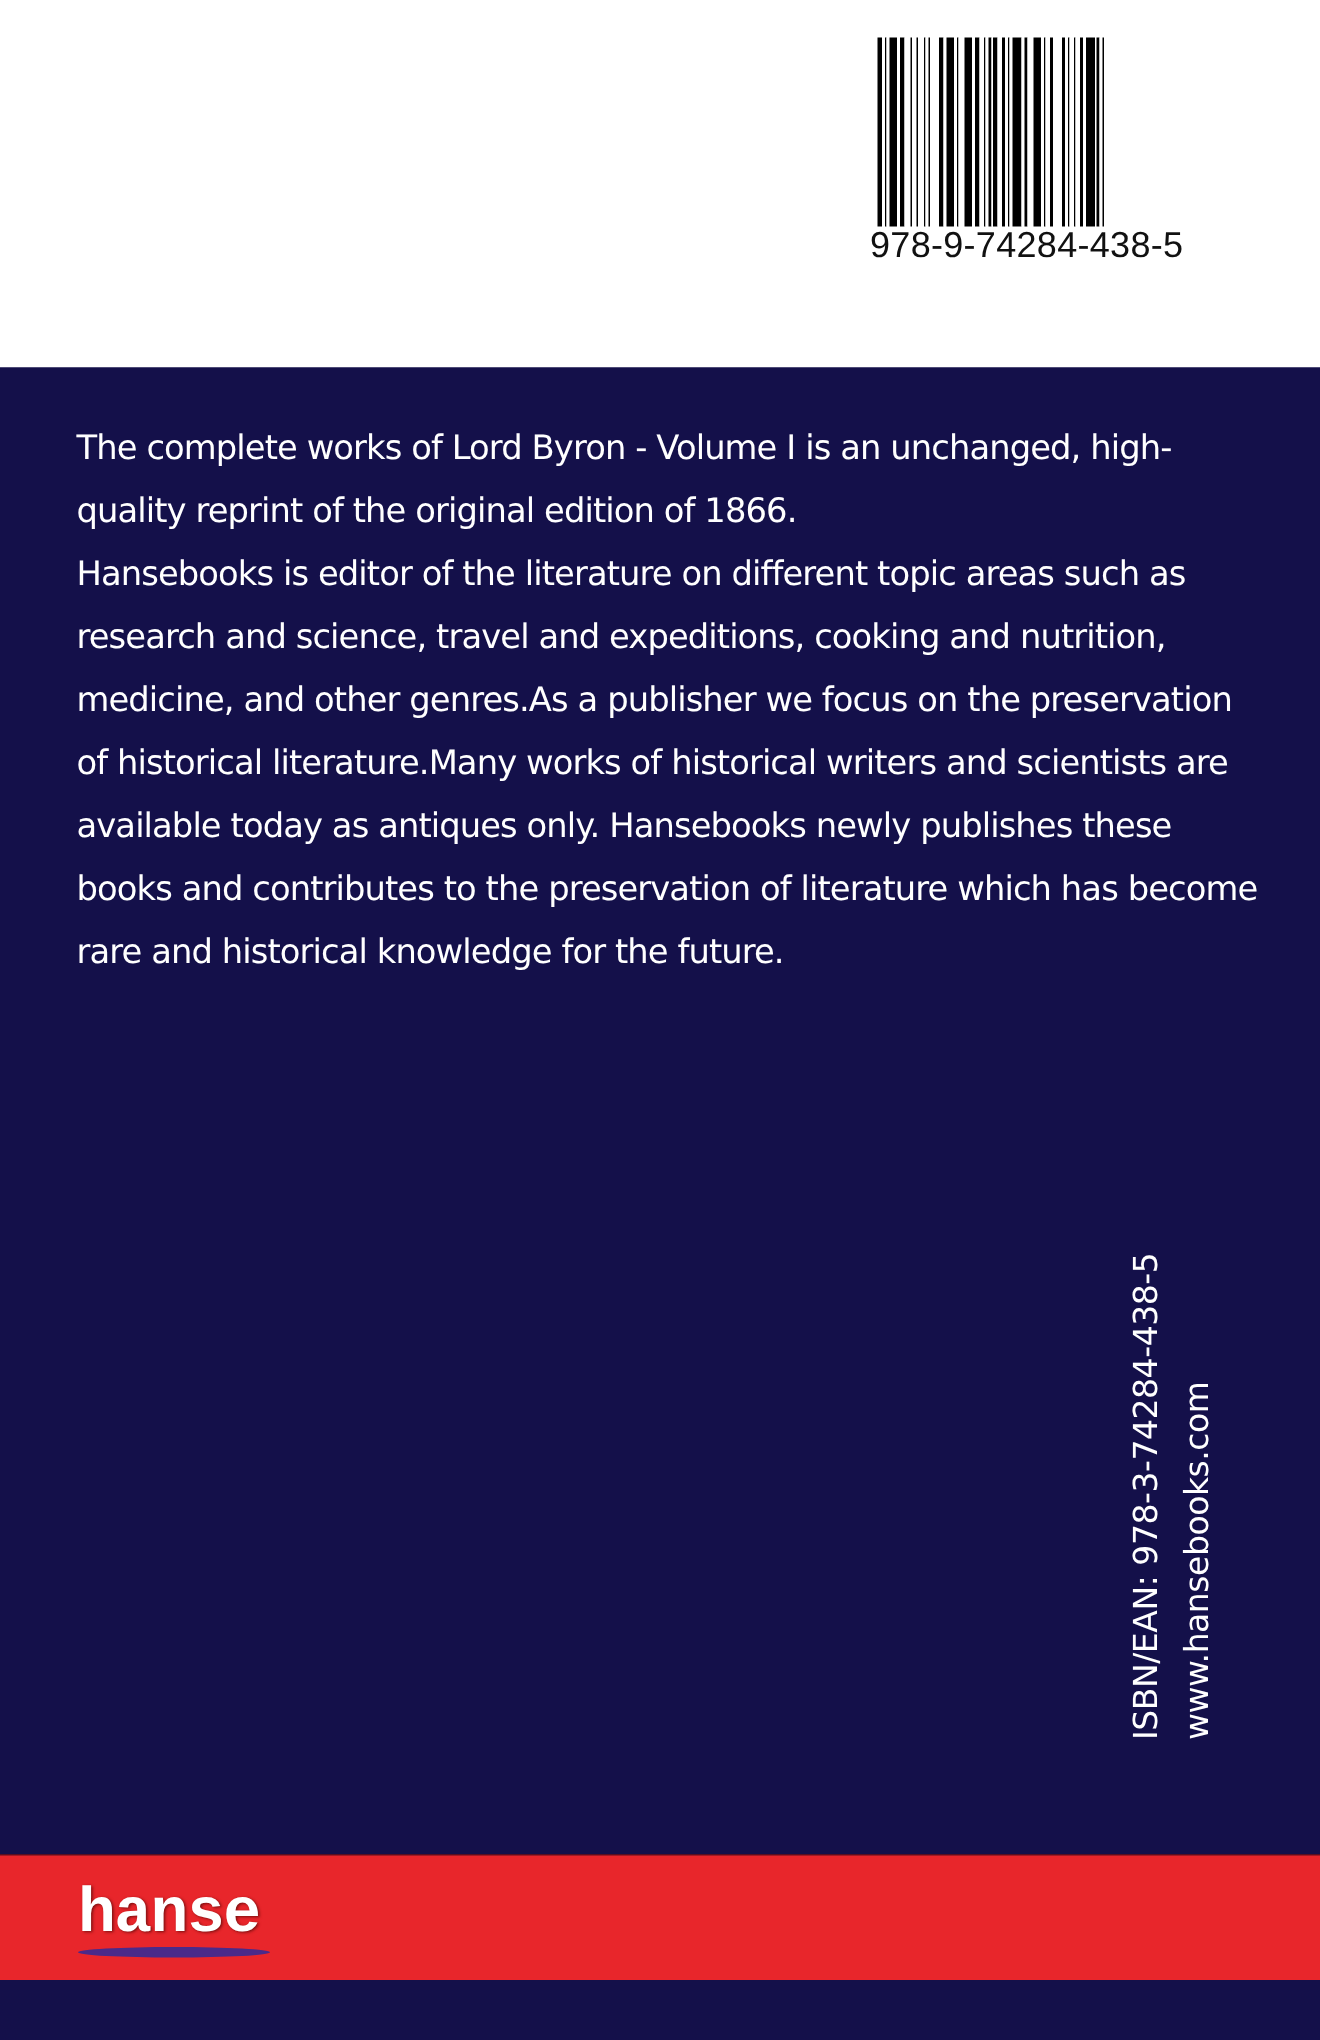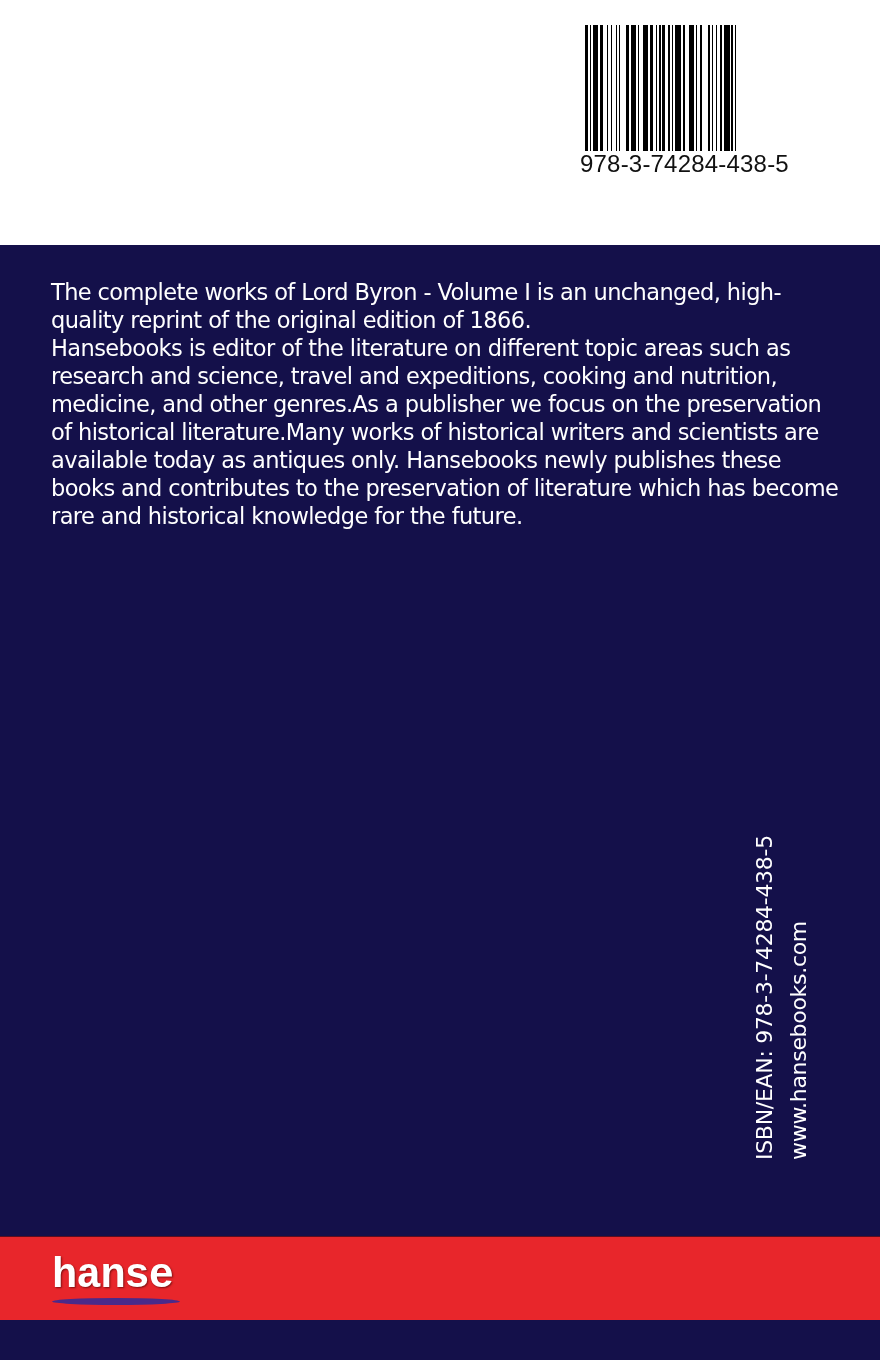--- a/index.html
+++ b/index.html
@@ -2,21 +2,21 @@
 <html><head>
 <meta charset="utf-8">
 <style>
   html, body { margin: 0; padding: 0; }
   body { width: 880px; height: 1360px; position: relative; overflow: hidden; background: #14104a; font-family: "Liberation Sans", "DejaVu Sans", sans-serif; }
   .top { position: absolute; left: 0; top: 0; width: 880px; height: 245px; background: #ffffff; }
   .barcode { position: absolute; left: 585px; top: 25px; width: 208px; height: 126px; display: flex; align-items: stretch; }
   .barcode span { display: block; height: 100%; background: #000; }
   .isbn-num { position: absolute; left: 580px; top: 150px; font-size: 24px; color: #111; letter-spacing: 0.2px; font-family: "Liberation Sans", sans-serif; }
   .main { position: absolute; left: 0; top: 245px; width: 880px; height: 992px; background: #14104a; }
-  .blurb { position: absolute; left: 51px; top: 278px; width: 790px; color: #ffffff; font-size: 22.5px; line-height: 28px; font-family: "DejaVu Sans", sans-serif; letter-spacing: -0.6px; }
+  .blurb { position: absolute; left: 51px; top: 278px; width: 790px; color: #ffffff; font-size: 22.5px; line-height: 42px; font-family: "DejaVu Sans", sans-serif; letter-spacing: -0.6px; }
   .blurb p { margin: 0; }
   .vert { position: absolute; color: #ffffff; font-size: 22px; white-space: nowrap; transform-origin: left top; transform: rotate(-90deg); font-family: "DejaVu Sans", sans-serif; letter-spacing: -0.3px; }
   .v1 { left: 752px; top: 1160px; }
   .v2 { left: 786px; top: 1160px; }
   .band { position: absolute; left: 0; top: 1237px; width: 880px; height: 83px; background: #e8262b; box-shadow: 0 -1px 0 #5a0e20, 0 1px 0 #5a0e20; }
   .logo { position: absolute; left: 52px; top: 1252px; color: #ffffff; font-size: 42px; font-weight: bold; font-family: Liberation Mono, monospace; letter-spacing: -1px; text-shadow: 1px 1px 2px #7a1010; }
   .swoosh { position: absolute; left: 52px; top: 1298px; width: 128px; height: 7px; background: #4a2a8a; border-radius: 50%; }
   .bottom { position: absolute; left: 0; top: 1320px; width: 880px; height: 40px; background: #14104a; }
 </style>
 </head>
@@ -77,21 +77,21 @@
       <span style="width: 1px; background: rgb(0, 0, 0);"></span>
       <span style="width: 3px; background: rgb(255, 255, 255);"></span>
       <span style="width: 2px; background: rgb(0, 0, 0);"></span>
       <span style="width: 2px; background: rgb(255, 255, 255);"></span>
       <span style="width: 6px; background: rgb(0, 0, 0);"></span>
       <span style="width: 1px; background: rgb(255, 255, 255);"></span>
       <span style="width: 2px; background: rgb(0, 0, 0);"></span>
       <span style="width: 2px; background: rgb(255, 255, 255);"></span>
       <span style="width: 1px; background: rgb(0, 0, 0);"></span>
     </div>
-  <div class="isbn-num">978-3-74284-438-5</div>
+  <div class="isbn-num">978-9-74284-438-5</div>
 </div>
 
 <div class="main"></div>
 
 <div class="blurb">
   <p>The complete works of Lord Byron - Volume I is an unchanged, high-quality reprint of the original edition of 1866.</p>
   <p>Hansebooks is editor of the literature on different topic areas such as research and science, travel and expeditions, cooking and nutrition, medicine, and other genres.As a publisher we focus on the preservation of historical literature.Many works of historical writers and scientists are available today as antiques only. Hansebooks newly publishes these books and contributes to the preservation of literature which has become rare and historical knowledge for the future.</p>
 </div>
 
 <div class="vert v1">ISBN/EAN: 978-3-74284-438-5</div>

